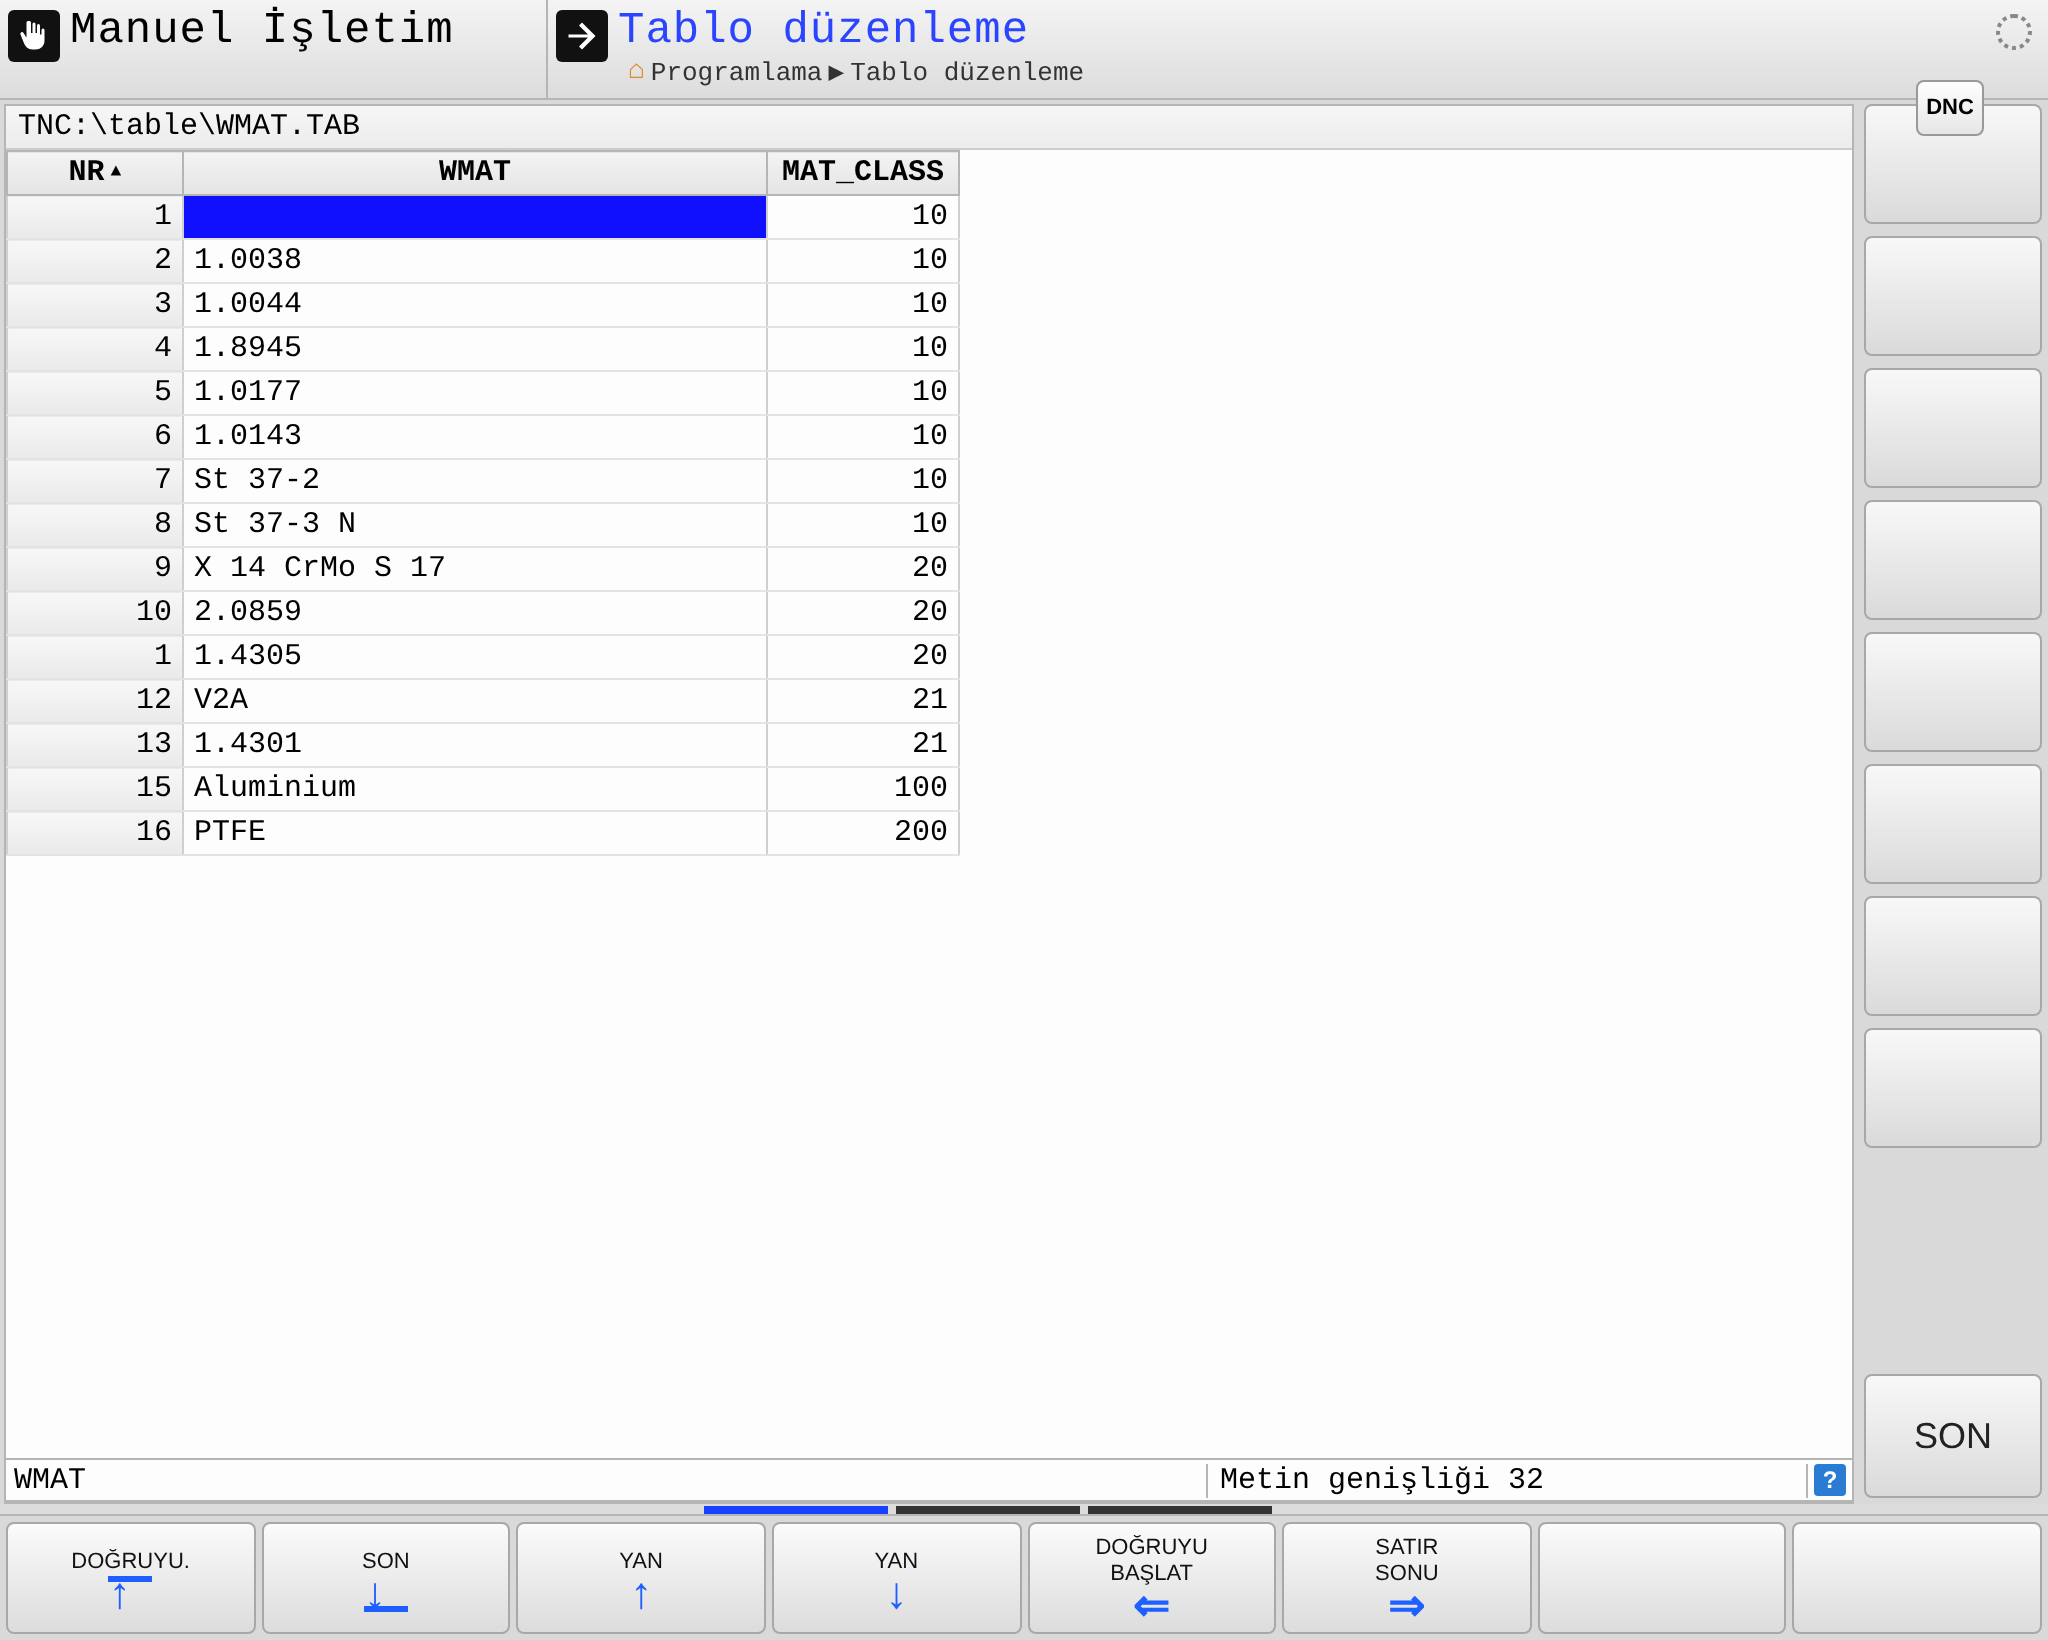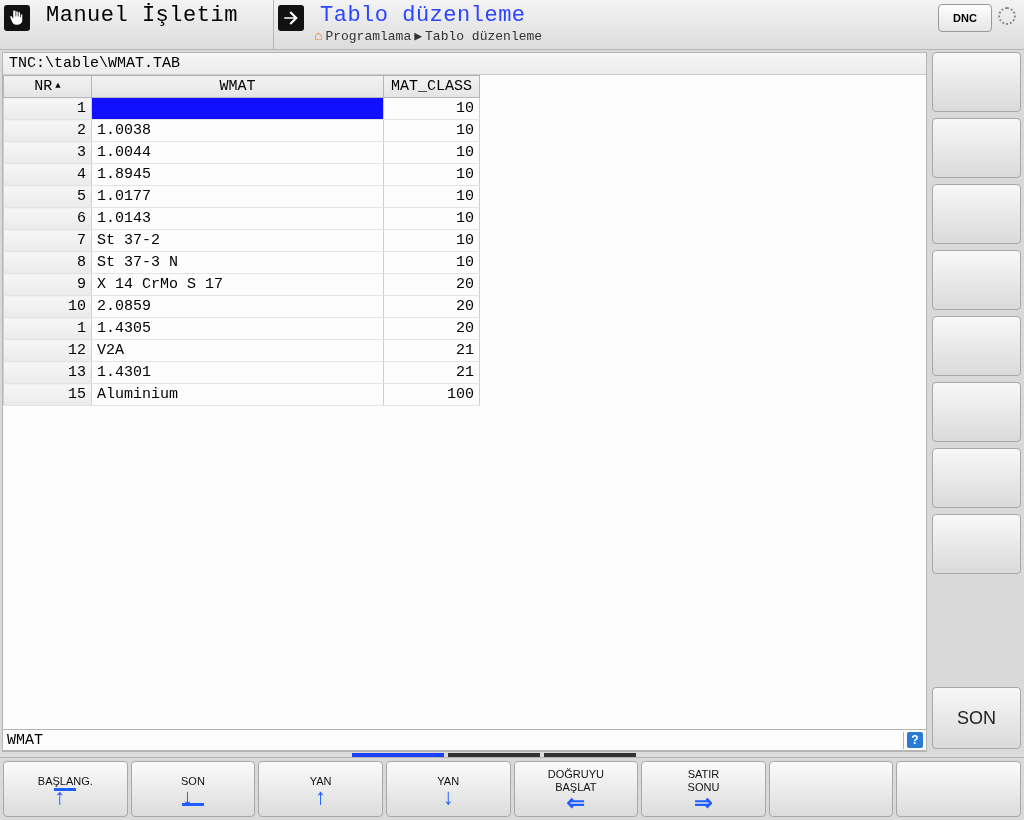--- a/index.html
+++ b/index.html
@@ -1,48 +1,48 @@
 <!DOCTYPE html>
 <html><head>
 <meta charset="utf-8">
 <style>
   * { box-sizing: border-box; margin: 0; padding: 0; }
   html, body { width: 1024px; height: 820px; overflow: hidden; font-family: "Courier New", monospace; background: #d9d9d9; }
   body { display: flex; flex-direction: column; }
 
   
   .header-bar { height: 50px; background: linear-gradient(#f4f4f4,#dcdcdc); display: flex; align-items: stretch; border-bottom: 1px solid #b5b5b5; position: relative; }
-  .mode-tab { display: flex; align-items: flex-start; padding: 3px 8px 0 4px; gap: 16px; }
+  .mode-tab { display: flex; align-items: flex-start; padding: 3px 8px 0 4px; gap: 5px; }
   .mode-tab.left { width: 274px; border-right: 1px solid #b5b5b5; }
   .mode-tab.right { flex: 1; position: relative; }
   .mode-icon { width: 26px; height: 26px; background: #111; border-radius: 3px; display: flex; align-items: center; justify-content: center; color: #fff; font-size: 18px; margin-top: 2px; flex-shrink:0; }
   .mode-icon svg { width: 18px; height: 18px; }
   .mode-title { font-size: 22px; letter-spacing: 0.5px; }
   .mode-title.blue { color: #2b45ff; }
   .breadcrumb { position: absolute; left: 40px; top: 28px; font-size: 13px; color: #333; display: flex; align-items: center; gap: 3px; }
   .breadcrumb .home { color: #e08b2b; font-size: 14px; }
   .breadcrumb .sep { color: #333; }
   .header-right { display: flex; align-items: flex-start; gap: 6px; padding: 4px 8px 0 0; }
-  .dnc-btn { width: 54px; height: 28px; background: linear-gradient(#fefefe,#e6e6e6); border: 1px solid #999; border-radius: 4px; font-size: 11px; font-weight: bold; display:flex; align-items:center; justify-content:center; font-family: sans-serif; }
+  .dnc-btn { width: 34px; height: 28px; background: linear-gradient(#fefefe,#e6e6e6); border: 1px solid #999; border-radius: 4px; font-size: 11px; font-weight: bold; display:flex; align-items:center; justify-content:center; font-family: sans-serif; margin-top: 36px; }
   .spinner { width: 18px; height: 18px; margin-top: 3px; border: 2px dotted #888; border-radius: 50%; }
 
   
   .main-row { flex: 1; display: flex; min-height: 0; }
   .content { flex: 1; display: flex; flex-direction: column; background: #be185d; border: 1px solid #b5b5b5; margin: 2px 2px 0 2px; min-width: 0; }
   .right-softkeys { width: 95px; display: flex; flex-direction: column; justify-content: space-between; padding: 0 3px 3px 3px; }
   .sk-right { height: 60px; margin-top: 6px; background: linear-gradient(#f8f8f8,#dadada); border: 1px solid #a8a8a8; border-radius: 4px; display:flex; align-items:center; justify-content:center; font-family: sans-serif; font-size: 18px; color:#222; }
   .sk-right:first-of-type { margin-top: 2px; }
 
   
   .file-path { padding: 2px 6px; font-size: 15px; background: linear-gradient(#f6f6f6,#ececec); border-bottom: 1px solid #ccc; }
 
   
   .tbl-wrap { flex:1; overflow:hidden; background:#fdfdfd; position:relative; }
   table.data { border-collapse: collapse; font-size: 15px; width: auto; }
-  table.data th { background: linear-gradient(#f3f3f3,#e4e4e4); border: 1px solid #b5b5b5; padding: 2px 6px; font-weight: normal; text-align: center; height: 21px; margin-top: 20px; }
+  table.data th { background: linear-gradient(#f3f3f3,#e4e4e4); border: 1px solid #b5b5b5; padding: 2px 6px; font-weight: bold; text-align: center; height: 21px; margin-top: 20px; }
   th.nr-col { width: 88px; }
   th.wmat-col { width: 292px; background: linear-gradient(#c8e8f5,#a7d7ee); }
   th.class-col { width: 96px; }
   td { border-left: 1px solid #cfcfcf; border-right: 1px solid #cfcfcf; border-bottom: 1px solid #e3e3e3; padding: 1px 5px; height: 22px; }
   tr.data-row td.nr { text-align: right; background: linear-gradient(#f7f7f7,#eaeaea); }
   tr.data-row td.wmat { text-align: left; }
   tr.data-row td.cls { text-align: right; }
   tr.selected td.wmat { background: #1010ff; color: #fff; }
   .sort-ind { font-size: 9px; vertical-align: middle; padding-left:3px;}
 
@@ -175,25 +175,31 @@
             <tr class="data-row">
               <td class="nr">13</td>
               <td class="wmat">1.4301</td>
               <td class="cls">21</td>
             </tr>
             <tr class="data-row">
               <td class="nr">15</td>
               <td class="wmat">Aluminium</td>
               <td class="cls">100</td>
             </tr>
+            <tr class="data-row">
+              <td class="nr">16</td>
+              <td class="wmat">PTFE</td>
+              <td class="cls">200</td>
+            </tr>
           </tbody>
       </table>
     </div>
     <div class="status-row">
       <div class="status-left">WMAT</div>
+      <div class="status-mid">Metin genişliği 32</div>
       <div class="status-right">
           <div class="help-q">?</div>
         </div>
     </div>
   </div>
 
   <div class="right-softkeys">
     <div>
       <div class="sk-right"></div>
       <div class="sk-right"></div>
@@ -209,21 +215,21 @@
 </div>
 
 <div class="pager-bar">
   <div class="pager-seg active" style="left:352px;width:92px"></div>
   <div class="pager-seg" style="left:448px;width:92px"></div>
   <div class="pager-seg" style="left:544px;width:92px"></div>
 </div>
 
 <div class="bottom-row">
   <div class="sk">
-    <span>BAŞLANG.</span>
+    <span>DOĞRUYU.</span>
     <span class="arrow"><span class="bar top"></span>↑</span>
   </div>
   <div class="sk">
     <span>SON</span>
     <span class="arrow">↓<span class="bar"></span></span>
   </div>
   <div class="sk">
     <span>YAN</span>
     <span class="arrow arrow-up"></span>
   </div>

